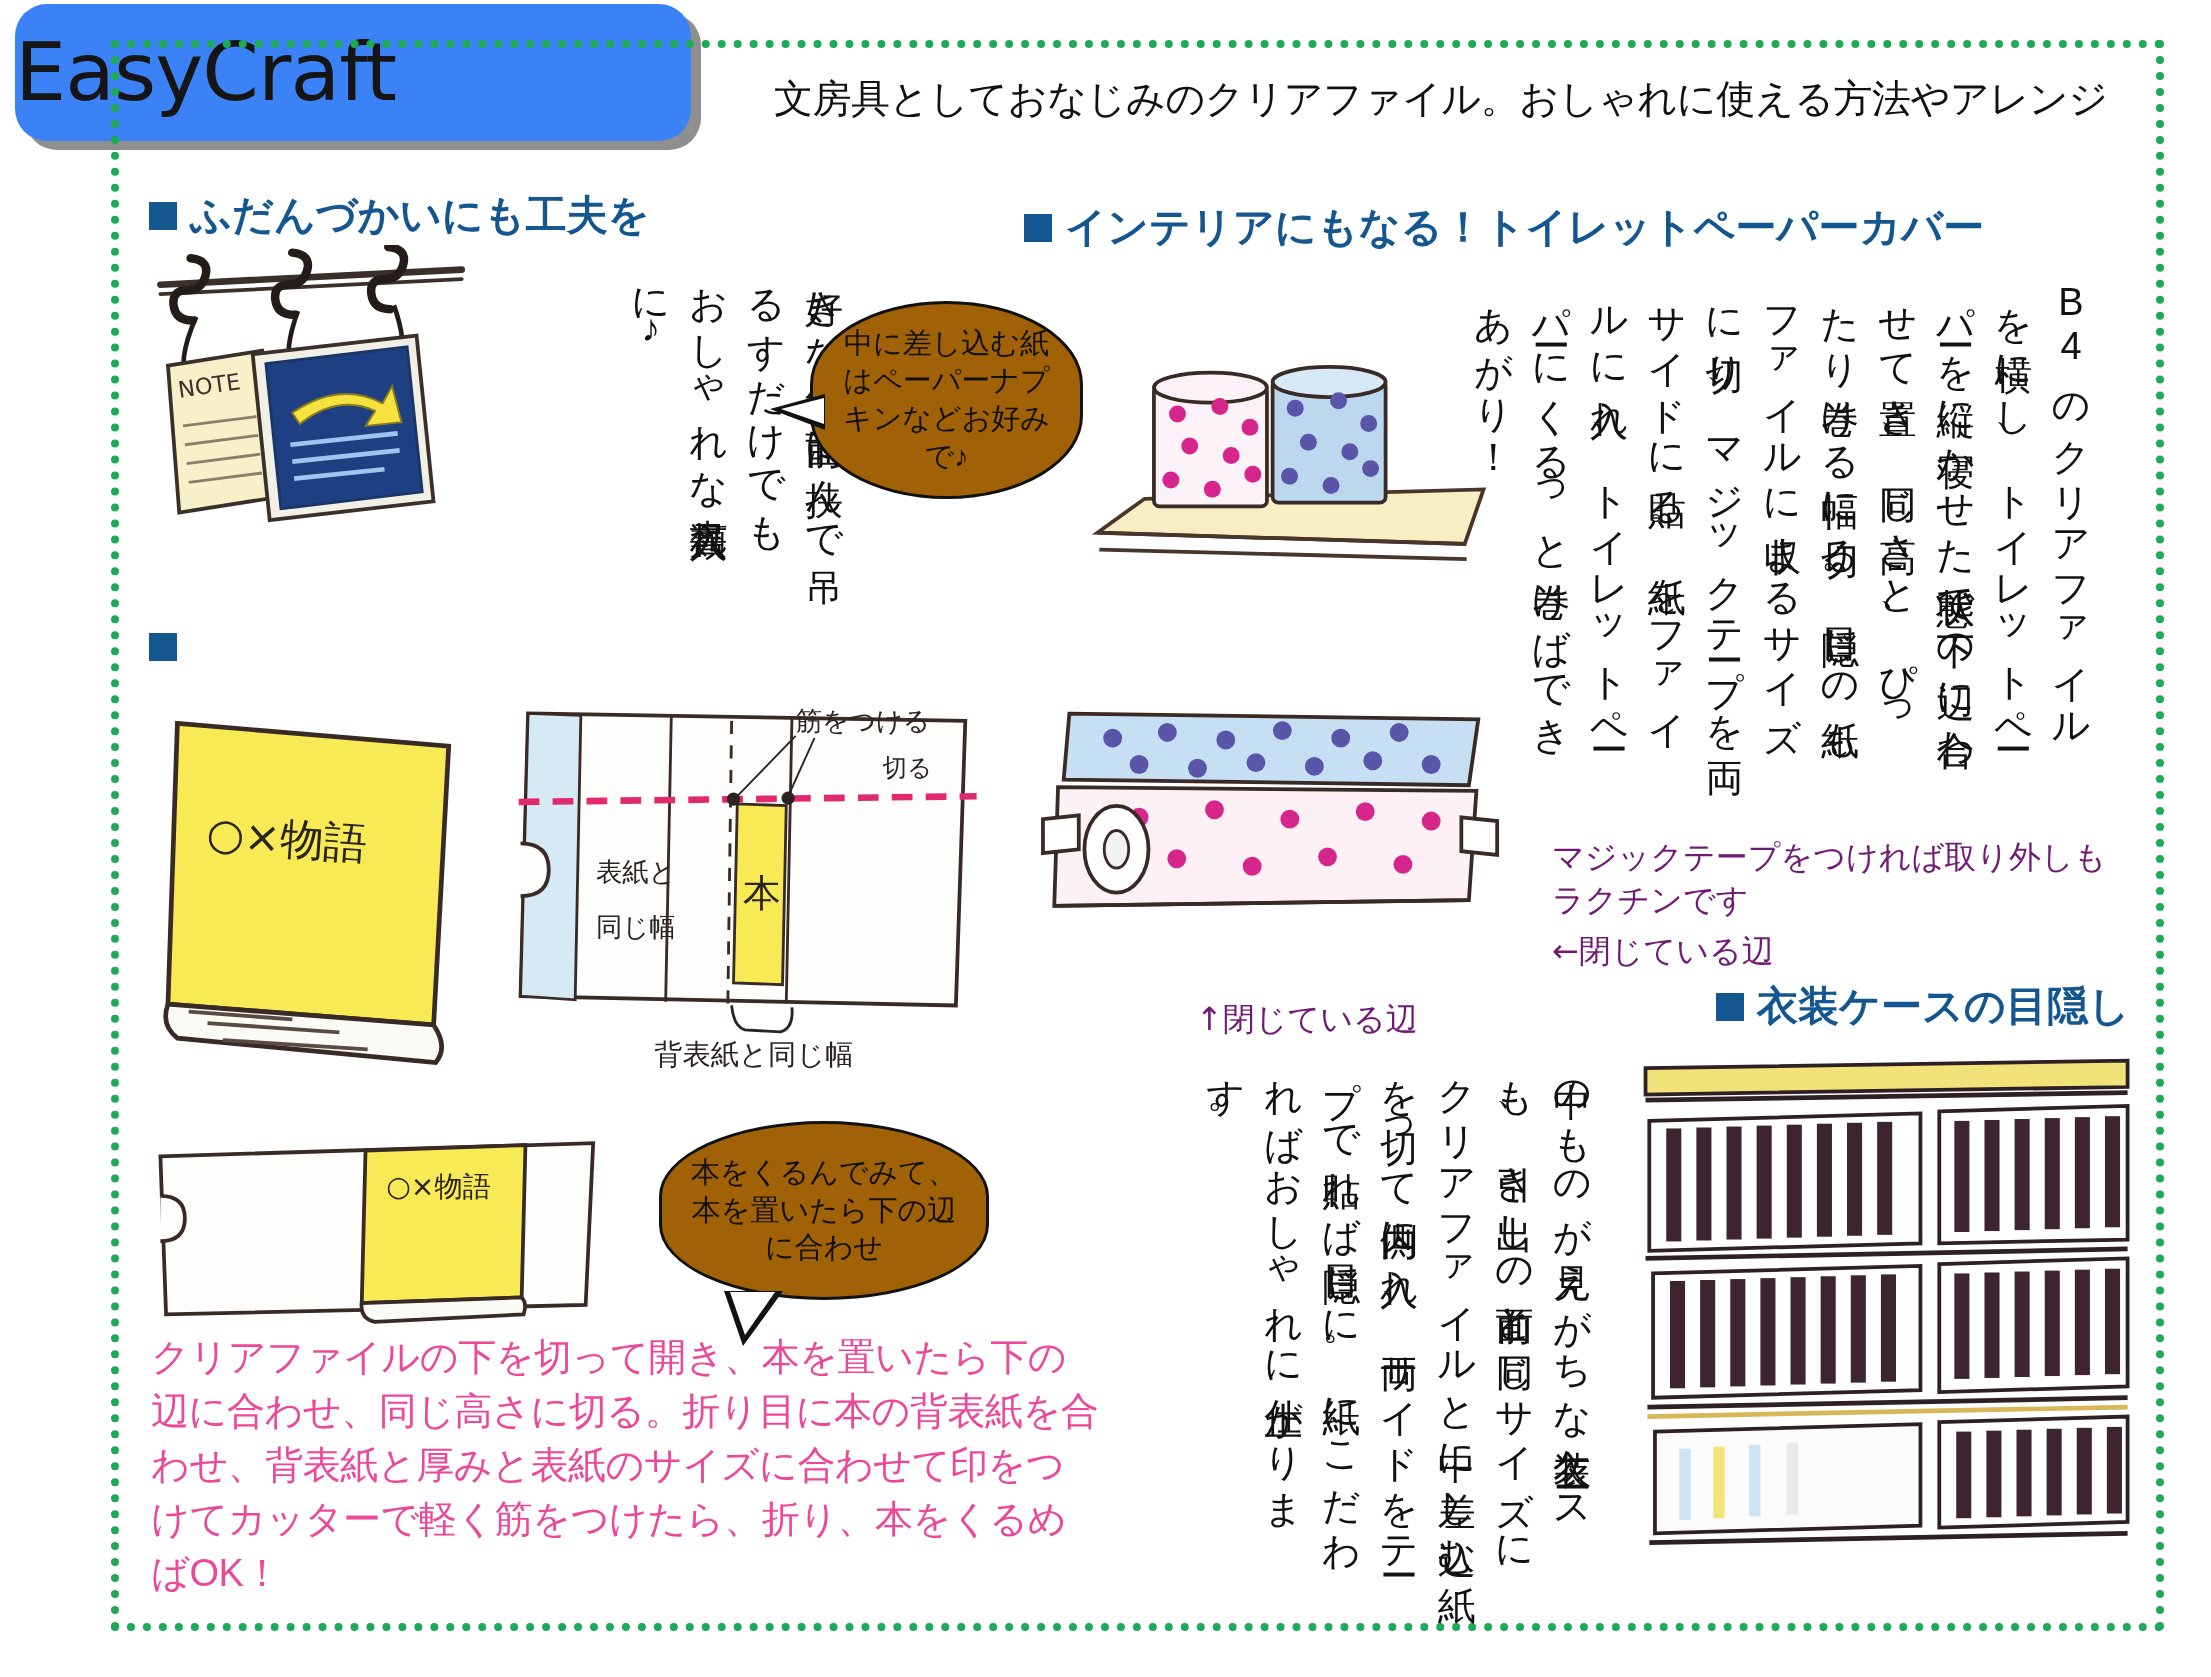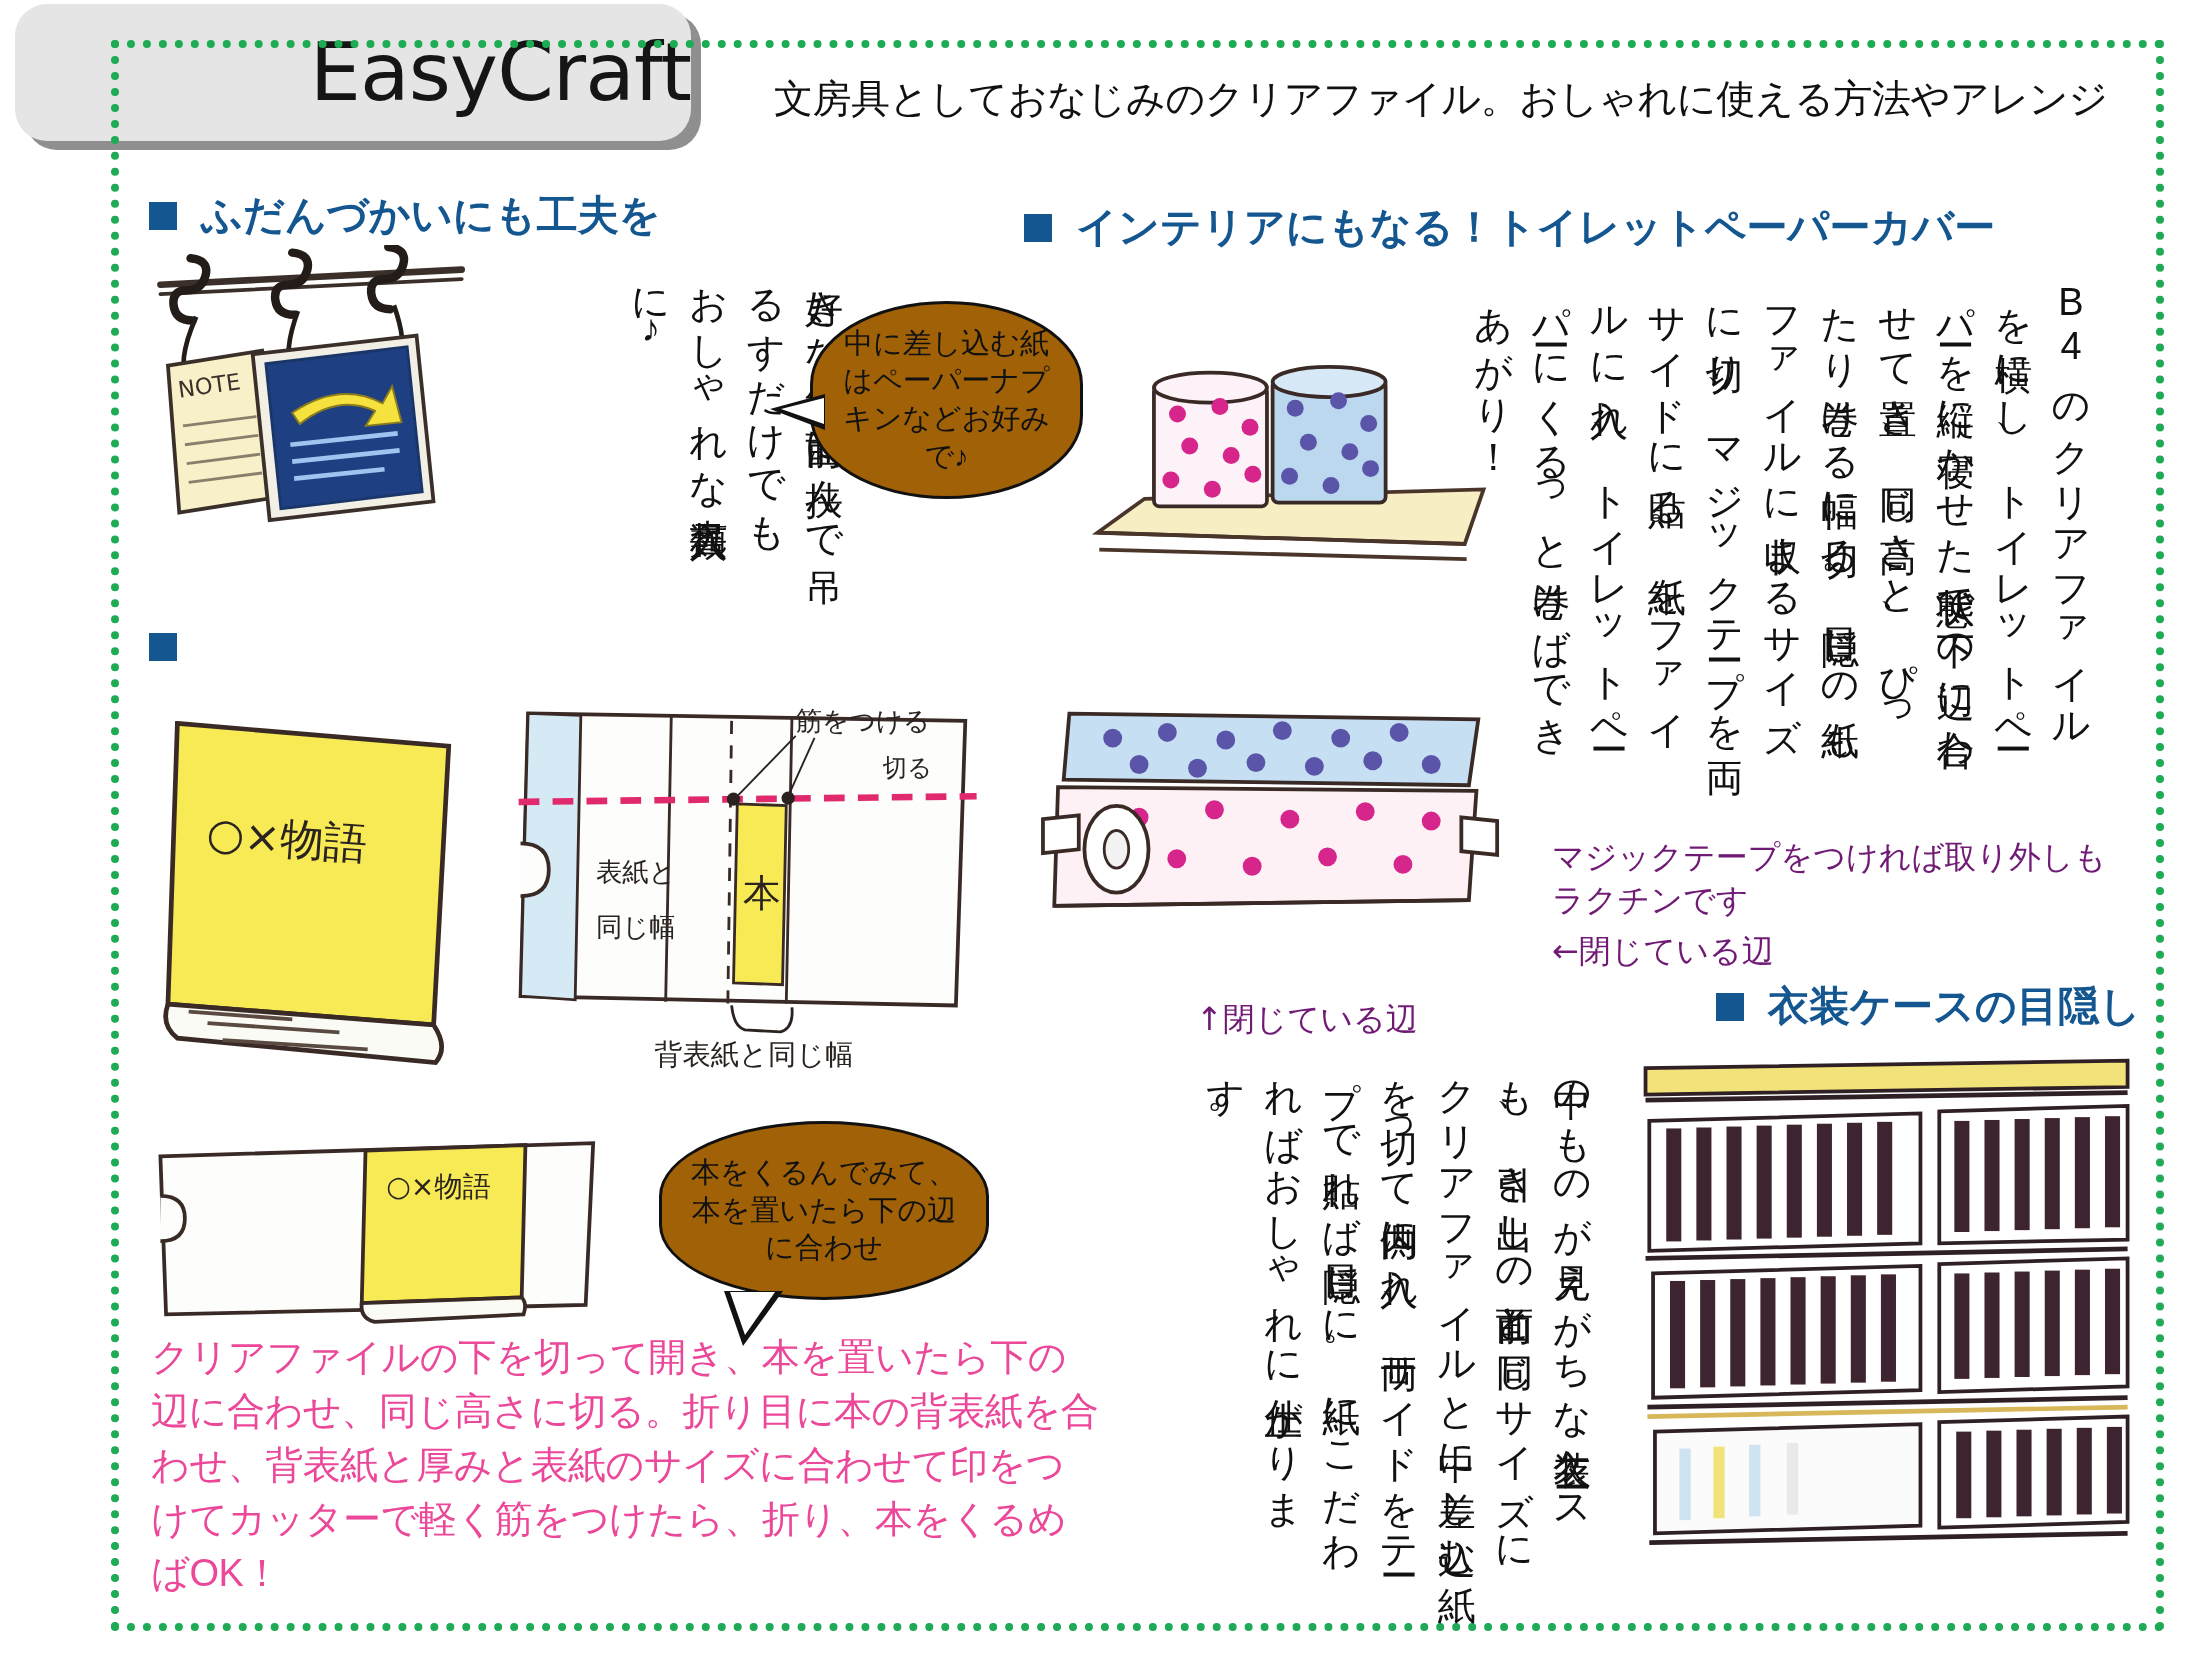--- a/index.html
+++ b/index.html
@@ -20,37 +20,37 @@
   }
   
   .logo-shadow{
     position:absolute;left:24.5px;top:13px;
     width:676px;height:137px;border-radius:32px;
     background:#8f8f8f;
   }
   .logo{
     position:absolute;left:15px;top:3.8px;
     width:676px;height:137px;border-radius:32px;
-    background:#e5e5e5;
-    display:flex;align-items:center;justify-content:flex-end;
+    background:#3b82f6;
+    display:flex;align-items:center;justify-content:flex-start;
   }
   .logo-text{
     font-size:81px;letter-spacing:-0.9px;color:#151515;
     font-family:"DejaVu Sans",sans-serif;font-weight:400;
   }
   
   .intro{
     position:absolute;left:774px;top:73px;width:1363px;
     font-size:39px;line-height:1.32;color:#111;letter-spacing:-0.5px;
   }
   
   .hd{
     position:absolute;color:#14568f;font-weight:bold;
     font-size:41px;letter-spacing:0px;white-space:nowrap;
-    display:flex;align-items:center;gap:24px;
+    display:flex;align-items:center;gap:13px;
   }
   .sq{display:inline-block;width:28px;height:28px;background:#14568f;}
   .hd-1{left:149px;top:188px;}
   .hd-2{left:1024px;top:200px;}
   .hd-3{left:149px;top:633px;}
   .hd-4{left:1716px;top:979px;}
   
   .vtext{
     position:absolute;
     writing-mode:vertical-rl;

